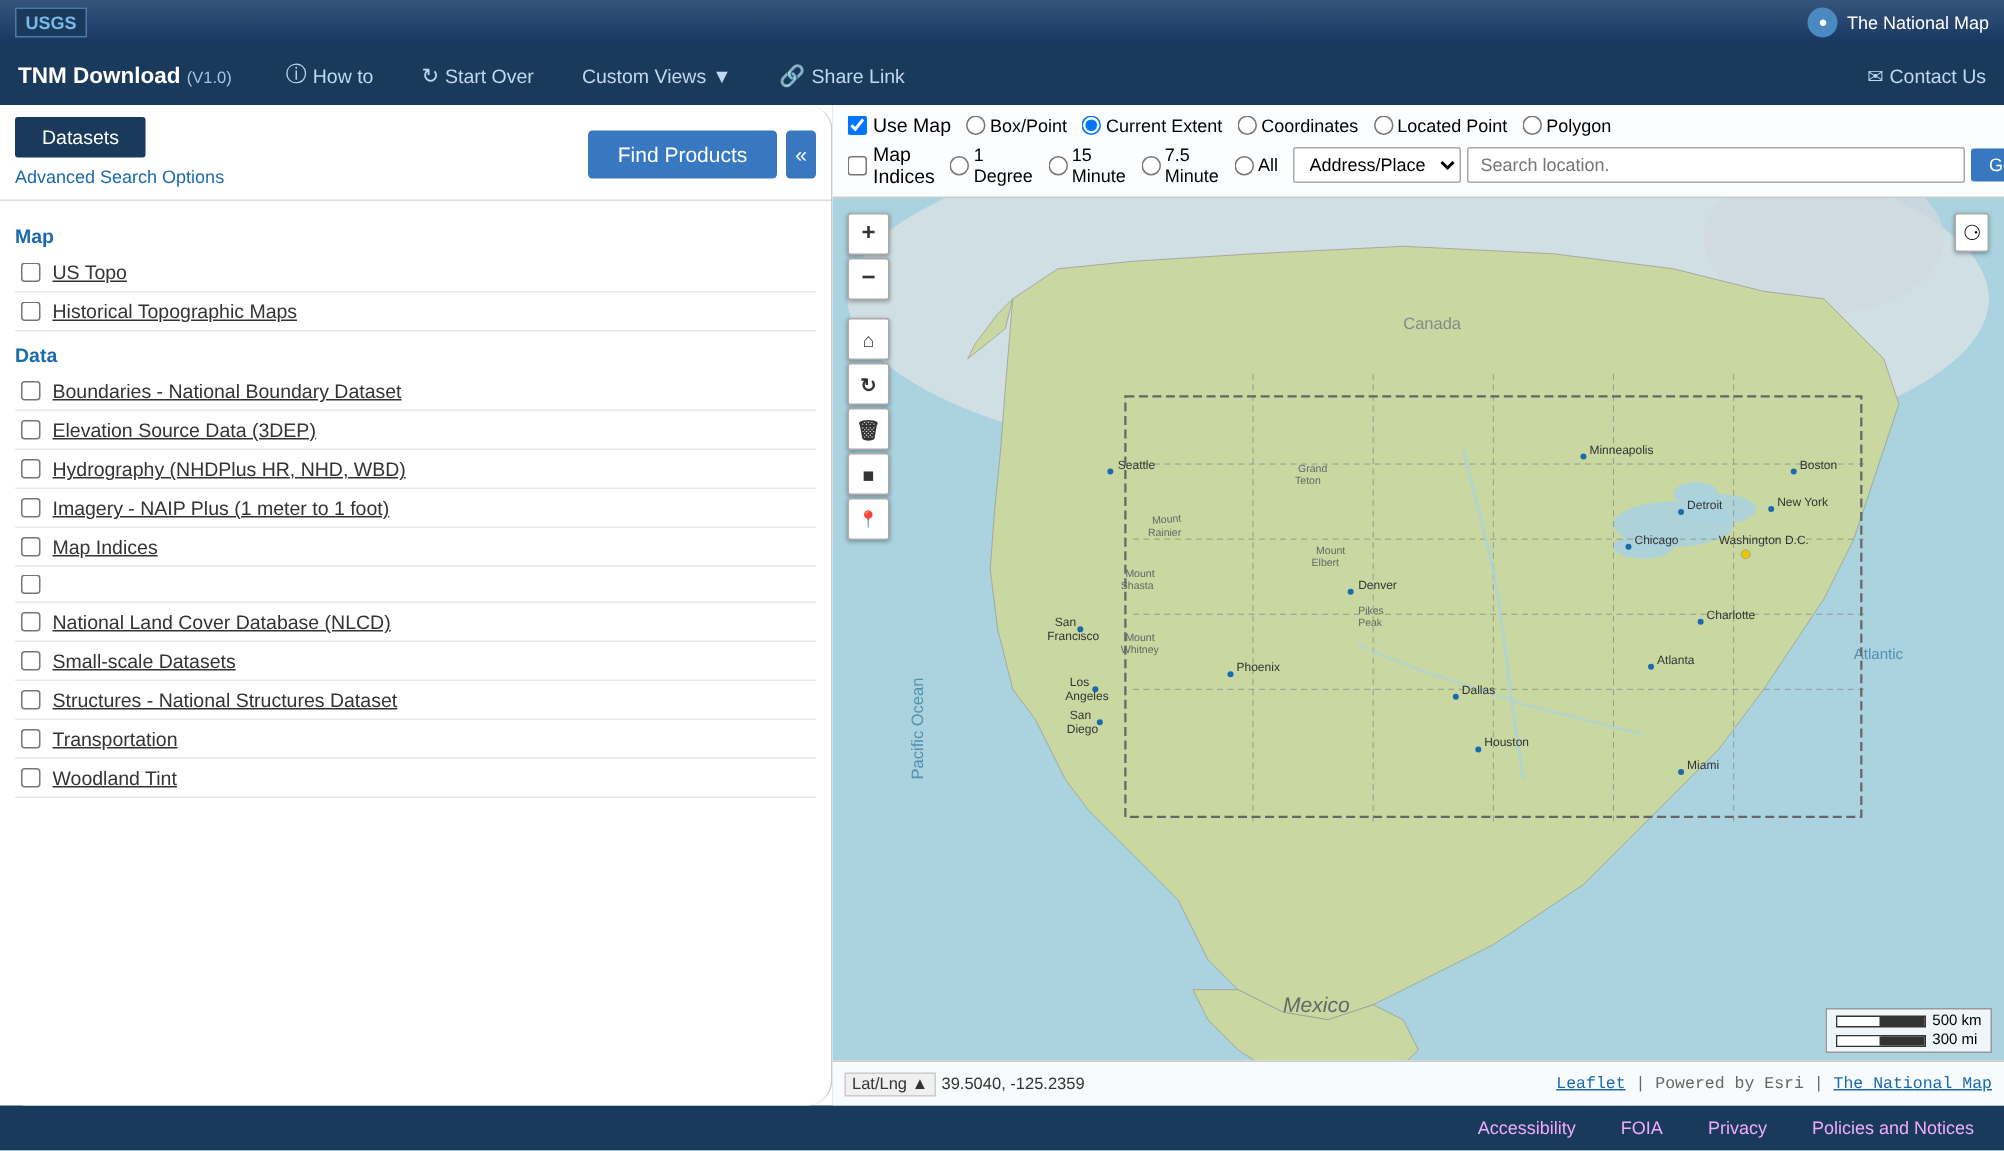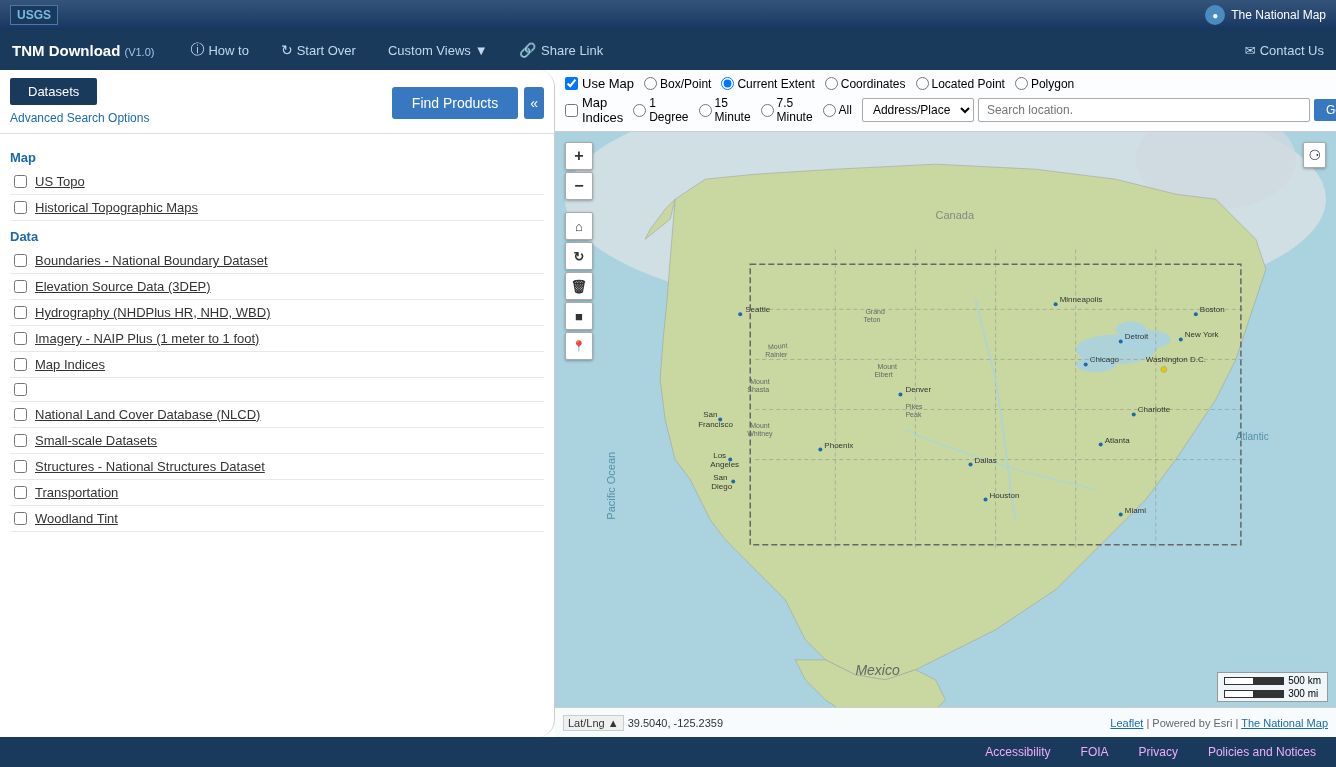--- a/index.html
+++ b/index.html
@@ -699,21 +699,21 @@
     </div>
 
     <div id="map-status">
       <div style="display:flex; align-items:center; gap:4px;">
         <span style="background:#f0f0f0; border:1px solid #ccc; padding:1px 4px; font-size:11px;">
           <span>Lat/Lng</span>
           <span> ▲</span>
         </span>
         <span>39.5040, -125.2359</span>
       </div>
-      <div style="font-size:11px; color:#666;">
+      <div style="font-size:11px; color:#666;font-family:Liberation Mono, monospace;">
         <span style="color:#1a6aad; text-decoration:underline; cursor:pointer;">Leaflet</span>
         <span> | Powered by Esri | </span>
         <span style="color:#1a6aad; text-decoration:underline; cursor:pointer;">The National Map</span>
       </div>
     </div>
 
   </div>
 </div>
 
 <div id="footer">

